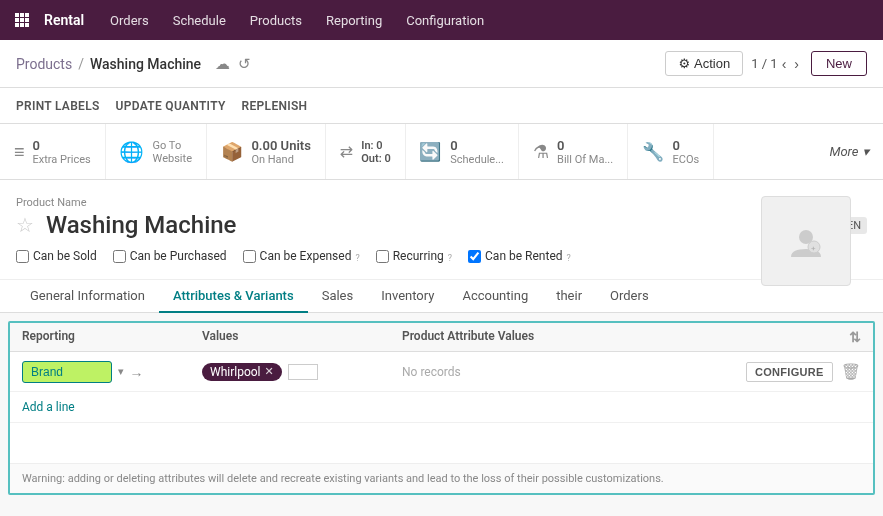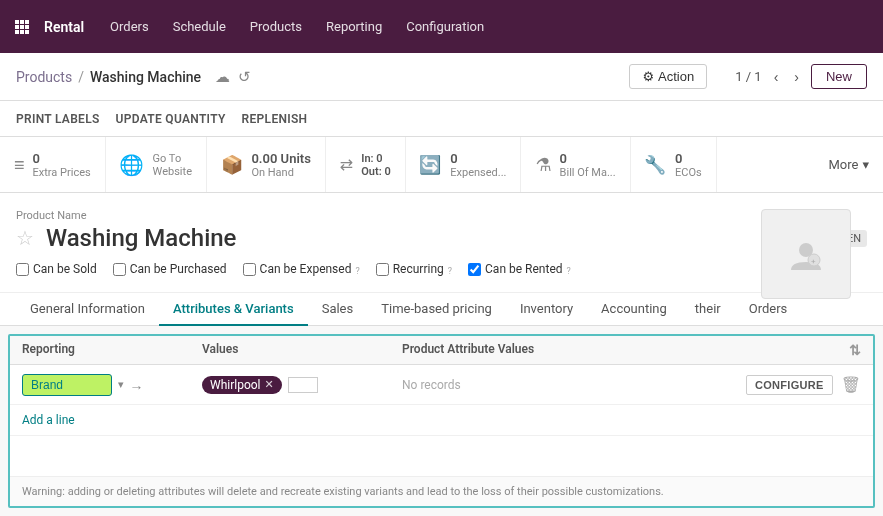--- a/index.html
+++ b/index.html
@@ -1,49 +1,49 @@
 <!DOCTYPE html>
 <html><head>
   <meta charset="utf-8">
   <style>
     * { box-sizing: border-box; margin: 0; padding: 0; }
     body { font-family: -apple-system, BlinkMacSystemFont, 'Segoe UI', Roboto, sans-serif; font-size: 13px; background: #f8f8f8; color: #333; width: 883px; min-height: 516px; overflow: hidden; }
 
     
-    .top-nav { background: #4a1c40; color: #fff; display: flex; align-items: center; height: 53px; padding: 0 8px; gap: 4px; }
+    .top-nav { background: #4a1c40; color: #fff; display: flex; align-items: center; height: 40px; padding: 0 8px; gap: 4px; }
     .nav-grid-icon { display: flex; align-items: center; justify-content: center; width: 28px; height: 28px; cursor: pointer; margin-right: 4px; }
     .nav-grid-icon svg { width: 16px; height: 16px; fill: #fff; }
     .nav-brand { font-size: 14px; font-weight: 600; color: #fff; margin-right: 12px; cursor: pointer; }
     .nav-item { color: rgba(255,255,255,0.85); padding: 4px 10px; cursor: pointer; border-radius: 3px; font-size: 13px; }
 
     
     .breadcrumb-bar { background: #fff; border-bottom: 1px solid #ddd; padding: 8px 16px; display: flex; align-items: center; justify-content: space-between; height: 48px; }
     .breadcrumb { display: flex; align-items: center; gap: 6px; font-size: 14px; }
     .breadcrumb-link { color: #7c6f8e; cursor: pointer; font-size: 14px; }
     .breadcrumb-sep { color: #999; font-size: 14px; }
     .breadcrumb-current { color: #333; font-weight: 500; font-size: 14px; }
     .breadcrumb-icons { display: flex; gap: 8px; margin-left: 8px; color: #888; font-size: 14px; cursor: pointer; }
     .breadcrumb-right { display: flex; align-items: center; gap: 8px; }
     .action-btn { border: 1px solid #ccc; background: #fff; color: #333; padding: 4px 12px; border-radius: 3px; cursor: pointer; font-size: 13px; display: flex; align-items: center; gap: 4px; }
-    .record-nav { display: flex; align-items: center; gap: 8px; font-size: 13px; color: #555; margin-left: 20px; }
+    .record-nav { display: flex; align-items: center; gap: 0; font-size: 13px; color: #555; }
     .record-nav-btn { background: none; border: none; cursor: pointer; color: #555; font-size: 14px; padding: 2px 4px; }
     .new-btn { background: #fff; border: 1px solid #4a1c40; color: #4a1c40; padding: 4px 14px; border-radius: 3px; cursor: pointer; font-size: 13px; font-weight: 500; }
 
     
     .action-bar { background: #fff; border-bottom: 1px solid #ddd; padding: 4px 16px; display: flex; align-items: center; gap: 16px; height: 36px; }
     .action-link { color: #555; font-size: 12px; font-weight: 600; cursor: pointer; text-transform: uppercase; letter-spacing: 0.3px; }
 
     
     .smart-buttons { background: #fff; border-bottom: 1px solid #ddd; display: flex; align-items: stretch; padding: 0; height: 56px; }
     .smart-btn { display: flex; align-items: center; gap: 8px; padding: 8px 14px; border-right: 1px solid #eee; cursor: pointer; min-width: 80px; }
     .smart-btn-icon { color: #888; font-size: 18px; display: flex; align-items: center; }
     .smart-btn-text { display: flex; flex-direction: column; }
     .smart-btn-count { font-size: 13px; font-weight: 600; color: #555; }
     .smart-btn-label { font-size: 11px; color: #888; }
-    .smart-btn-more { margin-left: auto; display: flex; align-items: center; padding: 8px 14px; cursor: pointer; color: #555; font-size: 13px; gap: 4px; }
+    .smart-btn-more { margin-left: auto; display: flex; align-items: center; padding: 8px 14px; cursor: pointer; color: #555; font-size: 13px; gap: 4px; font-style: italic; }
 
     
     .form-area { background: #fff; margin: 0; padding: 16px; border-bottom: 1px solid #eee; }
     .product-name-label { font-size: 11px; color: #888; margin-bottom: 2px; }
     .product-title-row { display: flex; align-items: center; gap: 12px; margin-bottom: 10px; }
     .star-icon { color: #ccc; font-size: 20px; cursor: pointer; }
     .product-title { font-size: 24px; font-weight: 500; color: #333; flex: 1; }
     .lang-badge { background: #e8e8e8; border-radius: 3px; padding: 2px 6px; font-size: 11px; color: #555; cursor: pointer; }
     .product-image { width: 90px; height: 90px; background: #f0f0f0; border: 1px solid #ddd; border-radius: 4px; display: flex; align-items: center; justify-content: center; position: absolute; right: 16px; top: 0; }
     .product-image svg { width: 40px; height: 40px; fill: #ccc; }
@@ -162,21 +162,21 @@
     <div class="smart-btn-icon" style="font-size:16px;">⇄</div>
     <div class="smart-btn-text">
       <span class="smart-btn-count" style="font-size:11px;">In:  0</span>
       <span class="smart-btn-count" style="font-size:11px;">Out: 0</span>
     </div>
   </div>
   <div class="smart-btn">
     <div class="smart-btn-icon">🔄</div>
     <div class="smart-btn-text">
       <span class="smart-btn-count">0</span>
-      <span class="smart-btn-label">Expensed...</span>
+      <span class="smart-btn-label">Schedule...</span>
     </div>
   </div>
   <div class="smart-btn">
     <div class="smart-btn-icon">⚗</div>
     <div class="smart-btn-text">
       <span class="smart-btn-count">0</span>
       <span class="smart-btn-label">Bill Of Ma...</span>
     </div>
   </div>
   <div class="smart-btn">
@@ -233,21 +233,20 @@
         <text x="25" y="30" font-size="8" fill="#aaa">+</text>
       </svg>
     </div>
   </div>
 </div>
 
 <div class="tabs-row">
   <div class="tab">General Information</div>
   <div class="tab active">Attributes &amp; Variants</div>
   <div class="tab">Sales</div>
-  <div class="tab">Time-based pricing</div>
   <div class="tab">Inventory</div>
   <div class="tab">Accounting</div>
   <div class="tab">their</div>
   <div class="tab">Orders</div>
 </div>
 
 <div class="table-area">
   <div class="table-header">
     <div class="col-attr">Reporting</div>
     <div class="col-values">Values</div>

